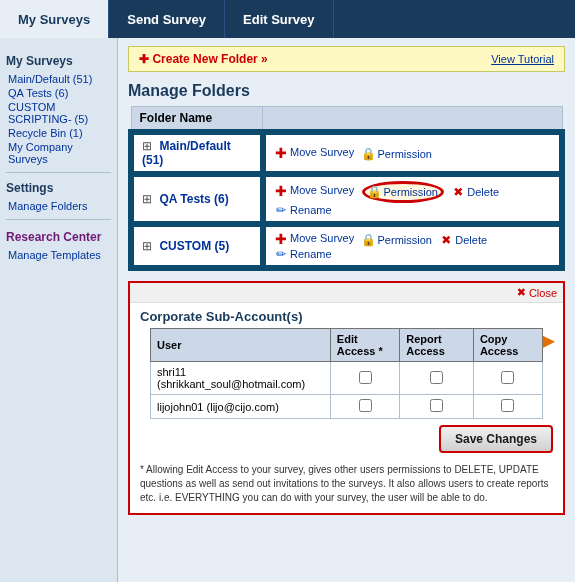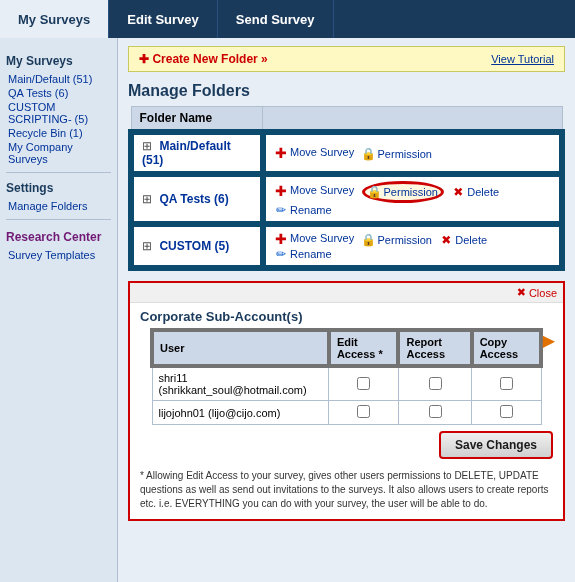--- a/index.html
+++ b/index.html
@@ -50,52 +50,52 @@
     
     .perm-highlighted { border: 3px solid #cc0000; border-radius: 50%; padding: 1px 3px; background: #fff8e0; }
 
     
     .sub-account-overlay { margin-top: 10px; border: 2px solid #cc0000; background: #fff; padding: 0; position: relative; }
     .sub-account-close-bar { display: flex; justify-content: flex-end; padding: 3px 6px; background: #f0f0f0; border-bottom: 1px solid #ddd; }
     .close-btn { color: #cc0000; font-size: 11px; cursor: pointer; display: flex; align-items: center; gap: 3px; }
     .orange-arrow { position: absolute; right: 8px; top: 28px; color: #e07000; font-size: 16px; cursor: pointer; }
     .sub-account-title { font-size: 13px; font-weight: bold; color: #1a3a5c; padding: 6px 10px 4px; }
     .access-table { width: 100%; border-collapse: collapse; margin: 0 10px; width: calc(100% - 20px); }
-    .access-table th { background: #ccd8e8; text-align: left; padding: 4px 6px; font-size: 11px; font-weight: bold; border: 4px solid #737373; margin-top: 40px; }
+    .access-table th { background: #ccd8e8; text-align: left; padding: 4px 6px; font-size: 11px; font-weight: bold; border: 1px solid #737373; margin-top: 40px; }
     .access-table td { padding: 4px 6px; border: 1px solid #b0bfcf; background: #fff; font-size: 11px; vertical-align: middle; }
     .access-table input[type=checkbox] { cursor: pointer; }
     .save-changes-btn { background: linear-gradient(to bottom, #f0f0f0, #d0d0d0); border: 2px solid #cc0000; border-radius: 4px; padding: 5px 14px; font-size: 12px; font-weight: bold; color: #1a1a1a; cursor: pointer; }
     .save-row { display: flex; justify-content: flex-end; padding: 6px 10px; }
     .footer-note { font-size: 10px; color: #333; padding: 4px 10px 8px; line-height: 1.4; }
     .table-wrapper { padding: 0 10px; }
   </style>
 </head>
 <body>
 
 <div class="top-nav">
   <div class="tab active">My Surveys</div>
+  <div class="tab">Send Survey</div>
   <div class="tab">Edit Survey</div>
-  <div class="tab">Send Survey</div>
 </div>
 
 <div class="main-layout">
 
   <div class="sidebar">
     <div class="sidebar-section-title">My Surveys</div>
     <a class="sidebar-item">Main/Default (51)</a>
     <a class="sidebar-item">QA Tests (6)</a>
     <a class="sidebar-item">CUSTOM SCRIPTING- (5)</a>
     <a class="sidebar-item">Recycle Bin (1)</a>
     <a class="sidebar-item">My Company Surveys</a>
     <div class="sidebar-divider"></div>
     <div class="sidebar-settings">Settings</div>
     <a class="sidebar-item">Manage Folders</a>
     <div class="sidebar-divider"></div>
     <div class="sidebar-research">Research Center</div>
-    <a class="sidebar-item">Survey Templates</a>
+    <a class="sidebar-item">Manage Templates</a>
   </div>
 
   <div class="content">
 
     <div class="create-folder-bar">
       <a class="create-folder-link">✚ Create New Folder »</a>
       <a class="view-tutorial-link">View Tutorial</a>
     </div>
 
     <div class="manage-folders-title">Manage Folders</div>

